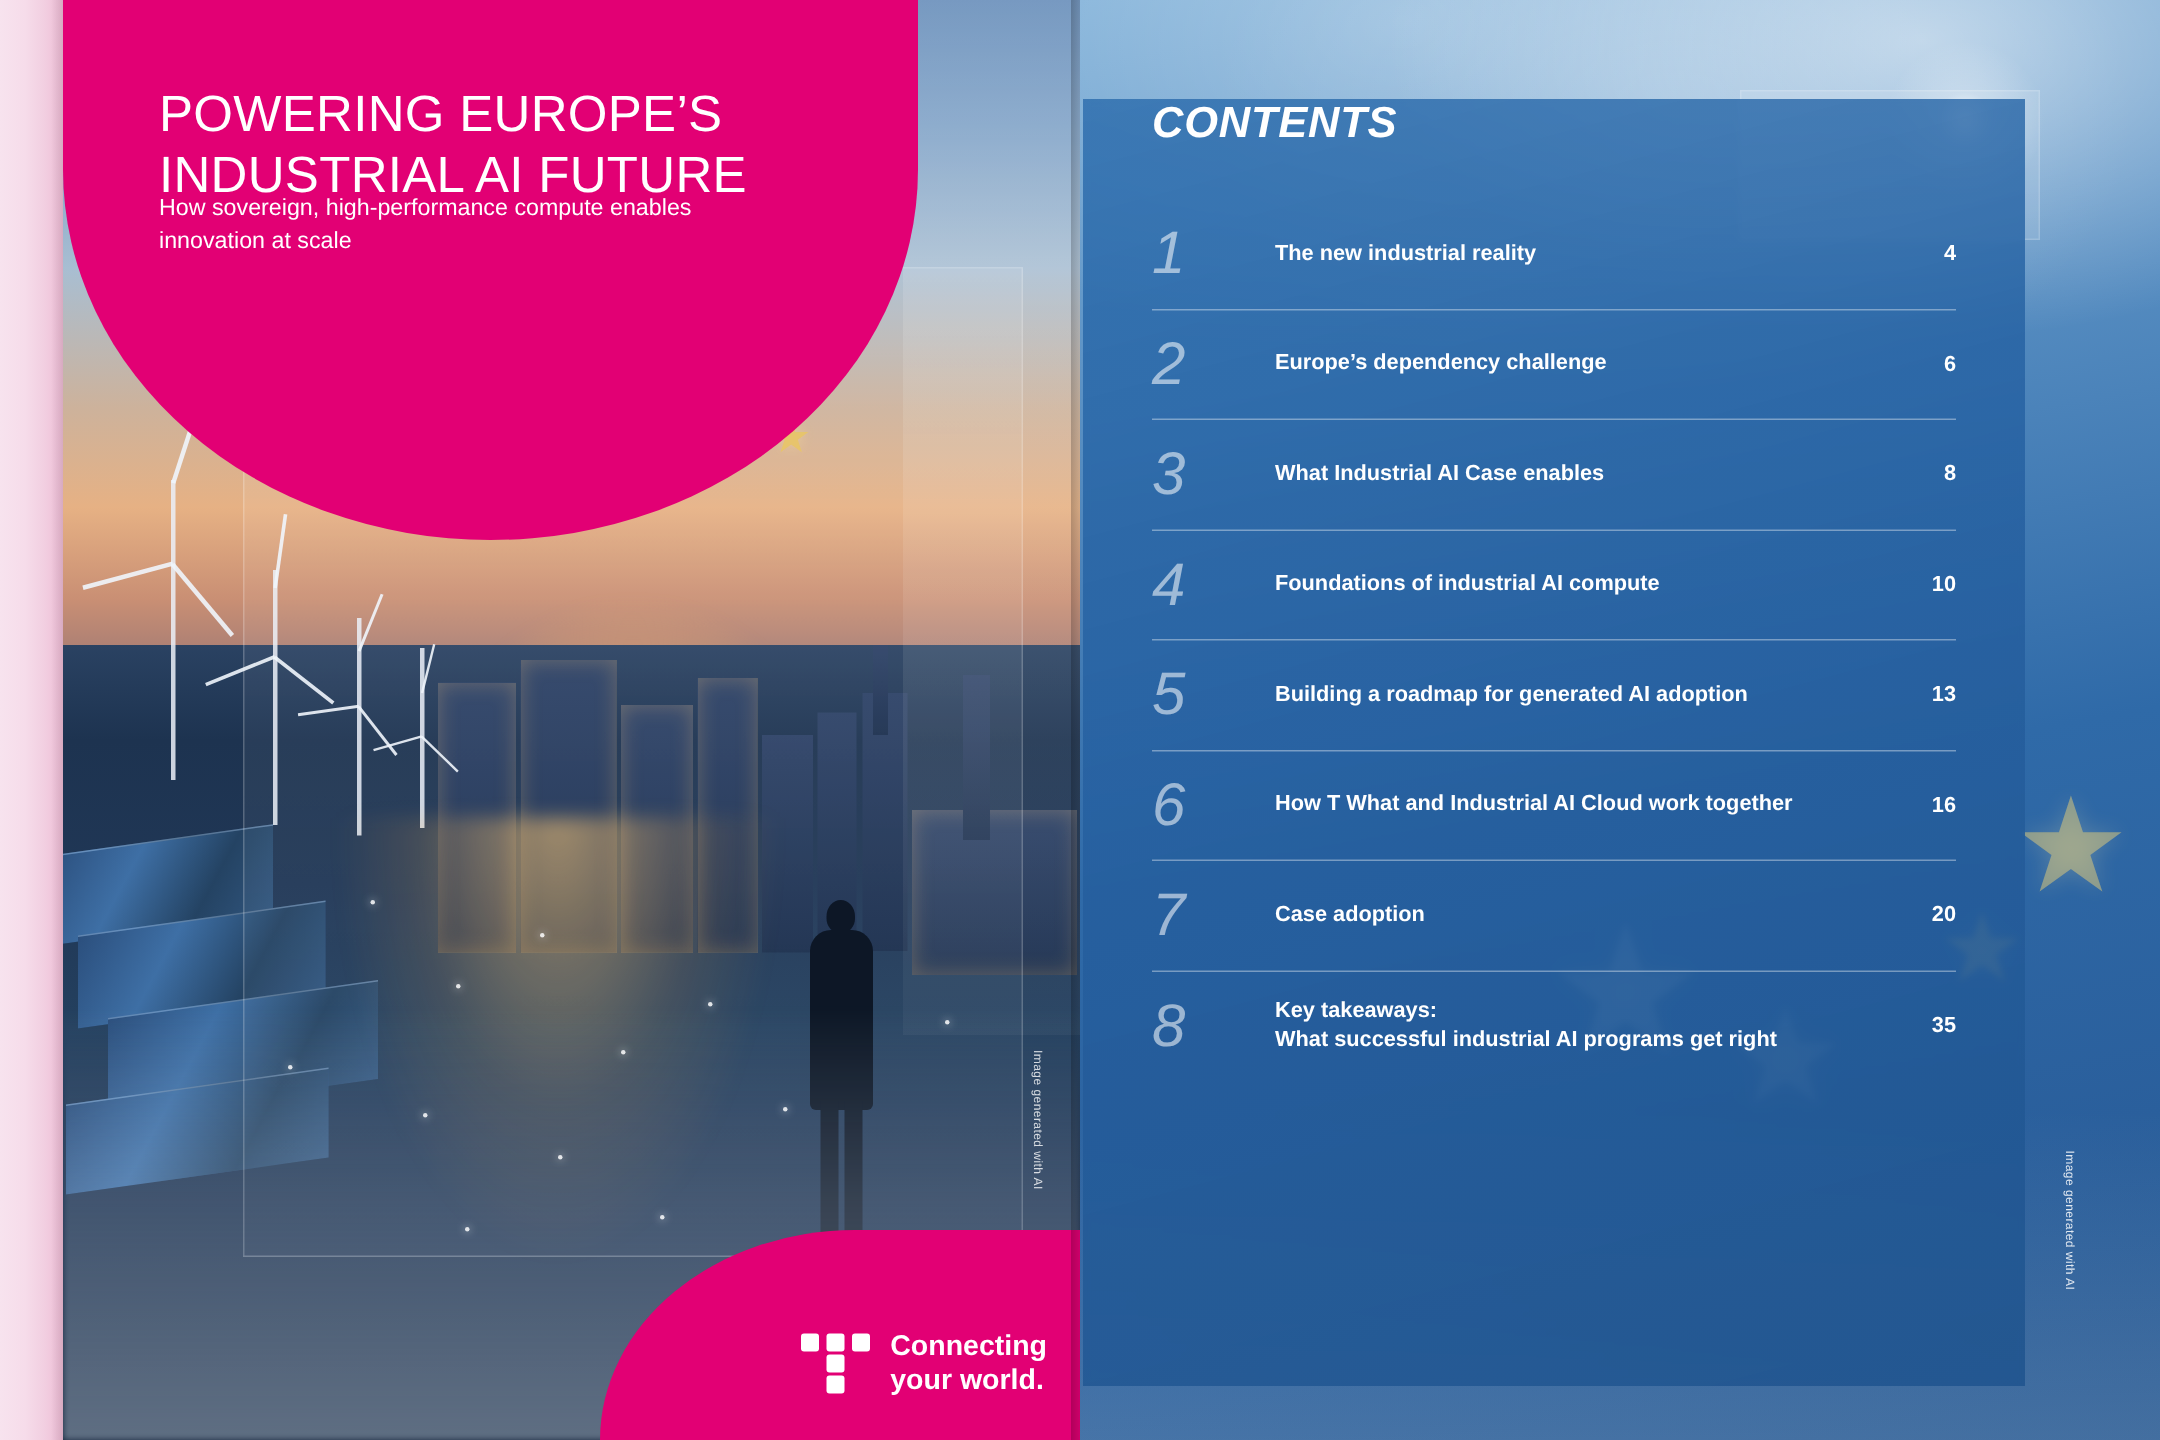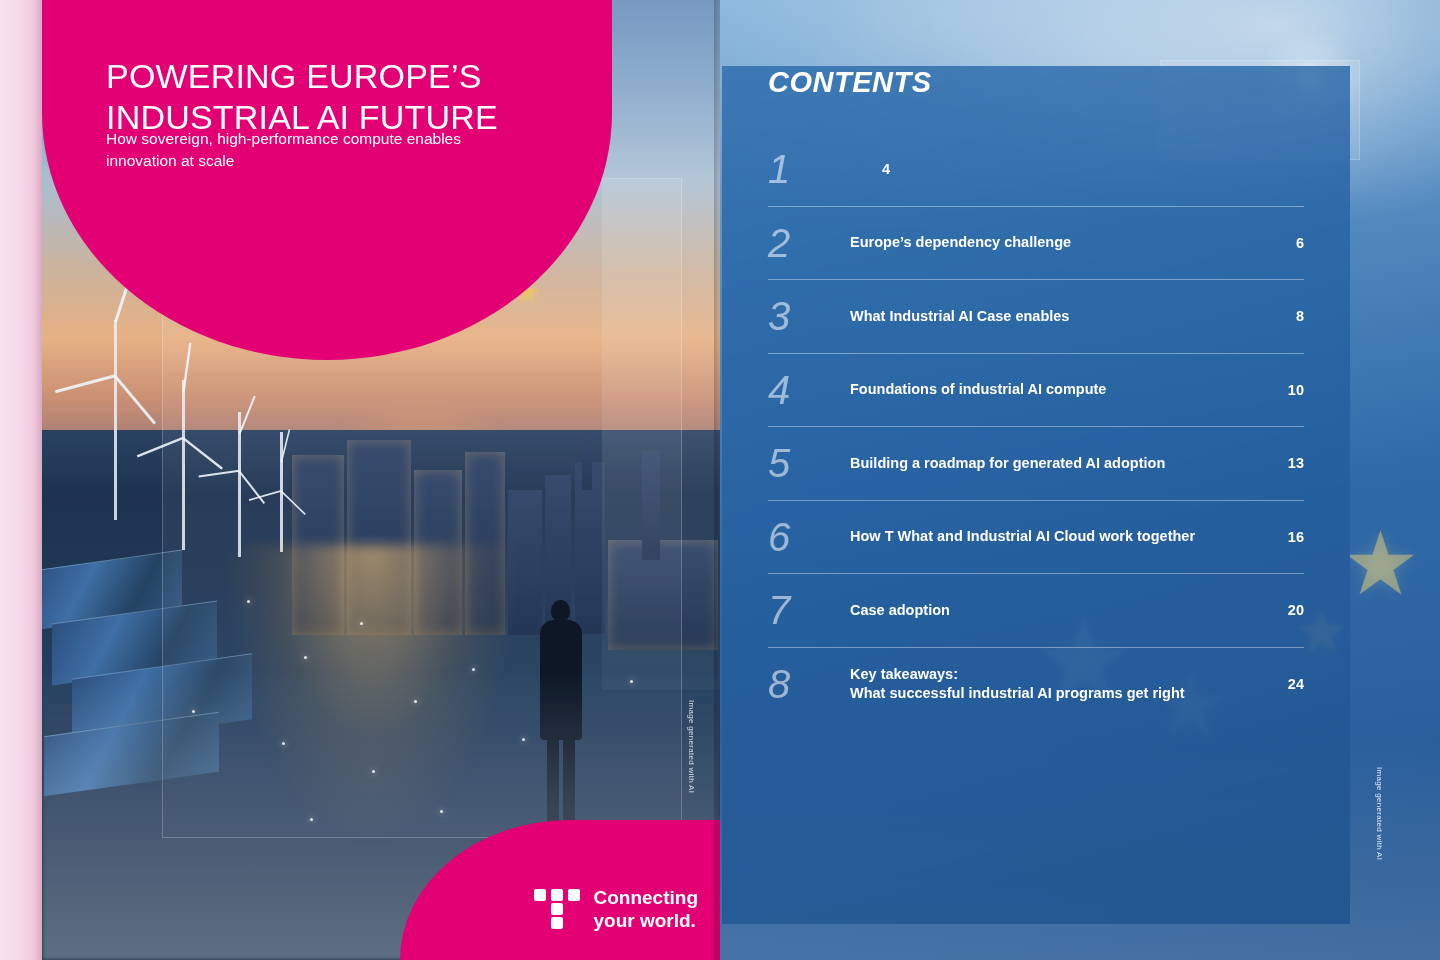--- a/index.html
+++ b/index.html
@@ -360,20 +360,21 @@
     <span class="rp-star" style="left:310px; top:600px; font-size:120px; color: rgba(220,235,250,0.25);">★</span>
     <span class="rp-star" style="left:430px; top:660px; font-size:90px; color: rgba(220,235,250,0.2);">★</span>
     <div class="rp-bottomglow"></div>
 
     <div class="contents-card">
       <div class="contents-title">CONTENTS</div>
 
       <div class="toc">
         <div class="toc-row">
           <div class="toc-num">1</div>
+          <div class="toc-label">The new industrial reality</div>
           <div class="toc-page">4</div>
         </div>
         <div class="toc-row">
           <div class="toc-num">2</div>
           <div class="toc-label">Europe’s dependency challenge</div>
           <div class="toc-page">6</div>
         </div>
         <div class="toc-row">
           <div class="toc-num">3</div>
           <div class="toc-label">What Industrial AI Case enables</div>
@@ -396,21 +397,21 @@
         </div>
         <div class="toc-row">
           <div class="toc-num">7</div>
           <div class="toc-label">Case adoption</div>
           <div class="toc-page">20</div>
         </div>
         <div class="toc-row">
           <div class="toc-num">8</div>
           <div class="toc-label" style="white-space: pre-line;">Key takeaways:
 What successful industrial AI programs get right</div>
-          <div class="toc-page">24</div>
+          <div class="toc-page">35</div>
         </div>
       </div>
     </div>
 
     <div class="credit-right">Image generated with AI</div>
   </div>
 
 </div>
 
 </body></html>

